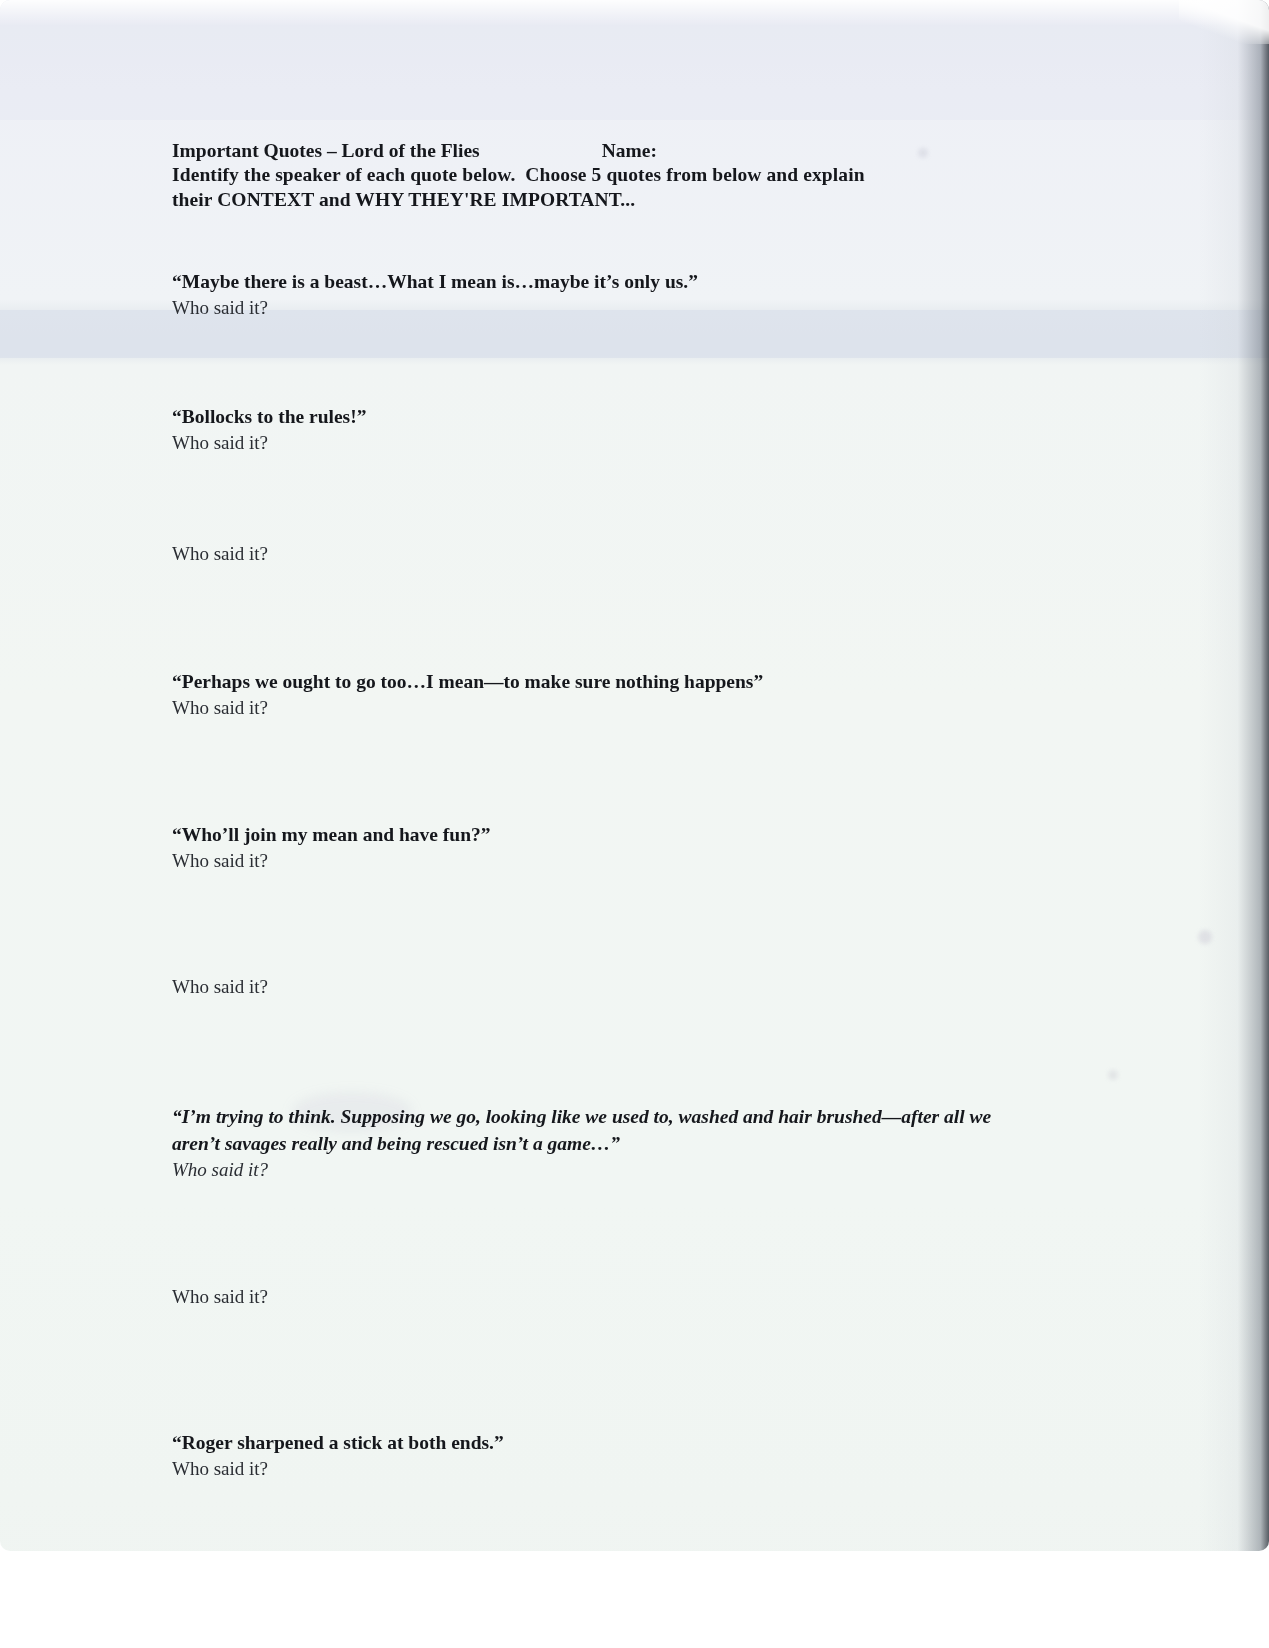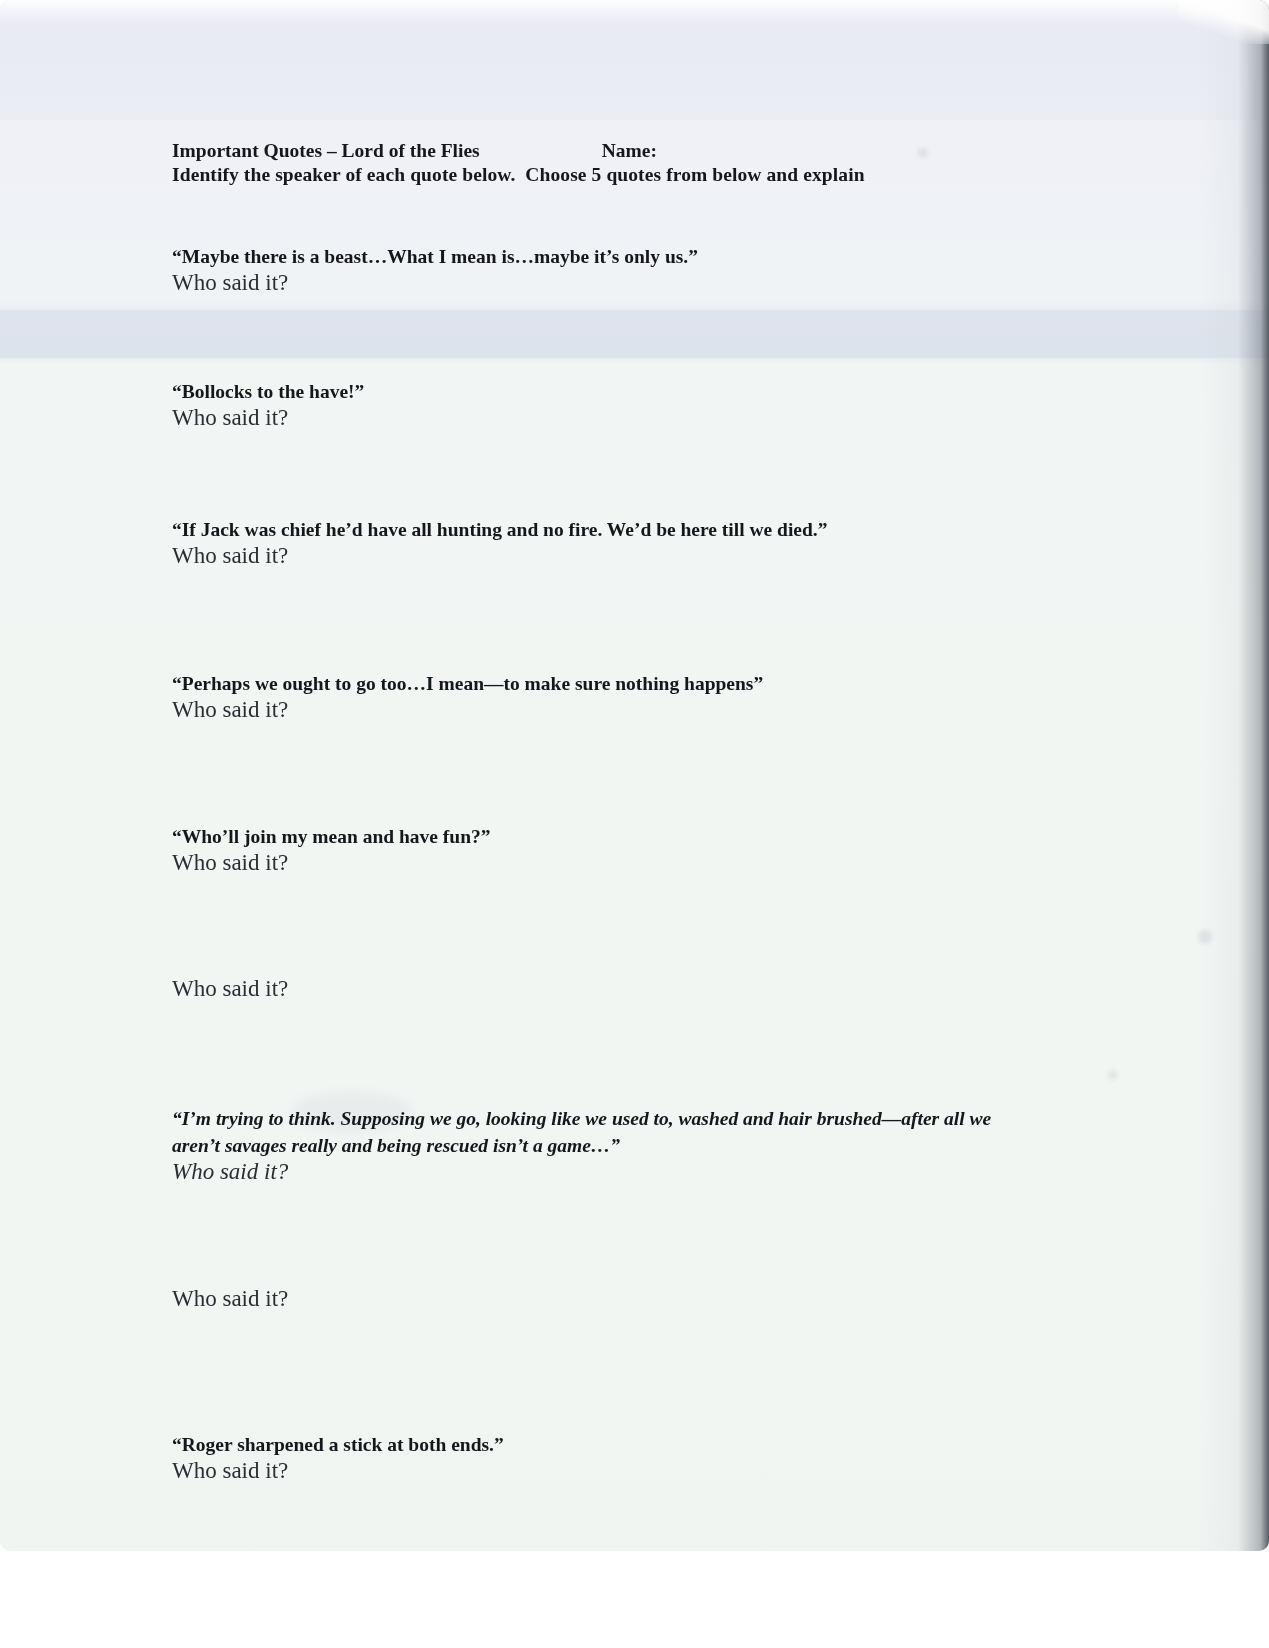--- a/index.html
+++ b/index.html
@@ -112,21 +112,21 @@
   .quote-block { margin-top: 0; }
 
   .quote-text {
     font-size: 19.5px;
     font-weight: bold;
     color: #15171c;
     line-height: 27px;
     width: 845px;
   }
   .quote-prompt {
-    font-size: 23px;
+    font-size: 19px;
     font-weight: normal;
     color: #2a2d33;
     line-height: 26px;
   }
 
   
   #q0 { margin-top: 56px; }
   #q1 { margin-top: 82px; }
   #q2 { margin-top: 85px; }
   #q3 { margin-top: 101px; }
@@ -152,33 +152,33 @@
   <div class="smudge" id="smudge-4"></div>
 
   <div id="content">
 
     <div class="title-row">
       <span class="title-main">Important Quotes – Lord of the Flies</span>
       <span class="title-name">Name:</span>
     </div>
 
     <div class="hdr-line">Identify the speaker of each quote below.  Choose 5 quotes from below and explain</div>
+    <div class="hdr-line">their CONTEXT and WHY THEY'RE IMPORTANT...</div>
 
     <div class="quote-block" id="q0">
       <div class="quote-text">“Maybe there is a beast…What I mean is…maybe it’s only us.”</div>
       <div class="quote-prompt">Who said it?</div>
     </div>
 
     <div class="quote-block" id="q1">
-      <div class="quote-text">“Bollocks to the have!”</div>
+      <div class="quote-text">“Bollocks to the rules!”</div>
       <div class="quote-prompt">Who said it?</div>
     </div>
 
     <div class="quote-block" id="q2">
-      <div class="quote-text">“If Jack was chief he’d have all hunting and no fire.  We’d be here till we died.”</div>
       <div class="quote-prompt">Who said it?</div>
     </div>
 
     <div class="quote-block" id="q3">
       <div class="quote-text">“Perhaps we ought to go too…I mean—to make sure nothing happens”</div>
       <div class="quote-prompt">Who said it?</div>
     </div>
 
     <div class="quote-block" id="q4">
       <div class="quote-text">“Who’ll join my mean and have fun?”</div>

